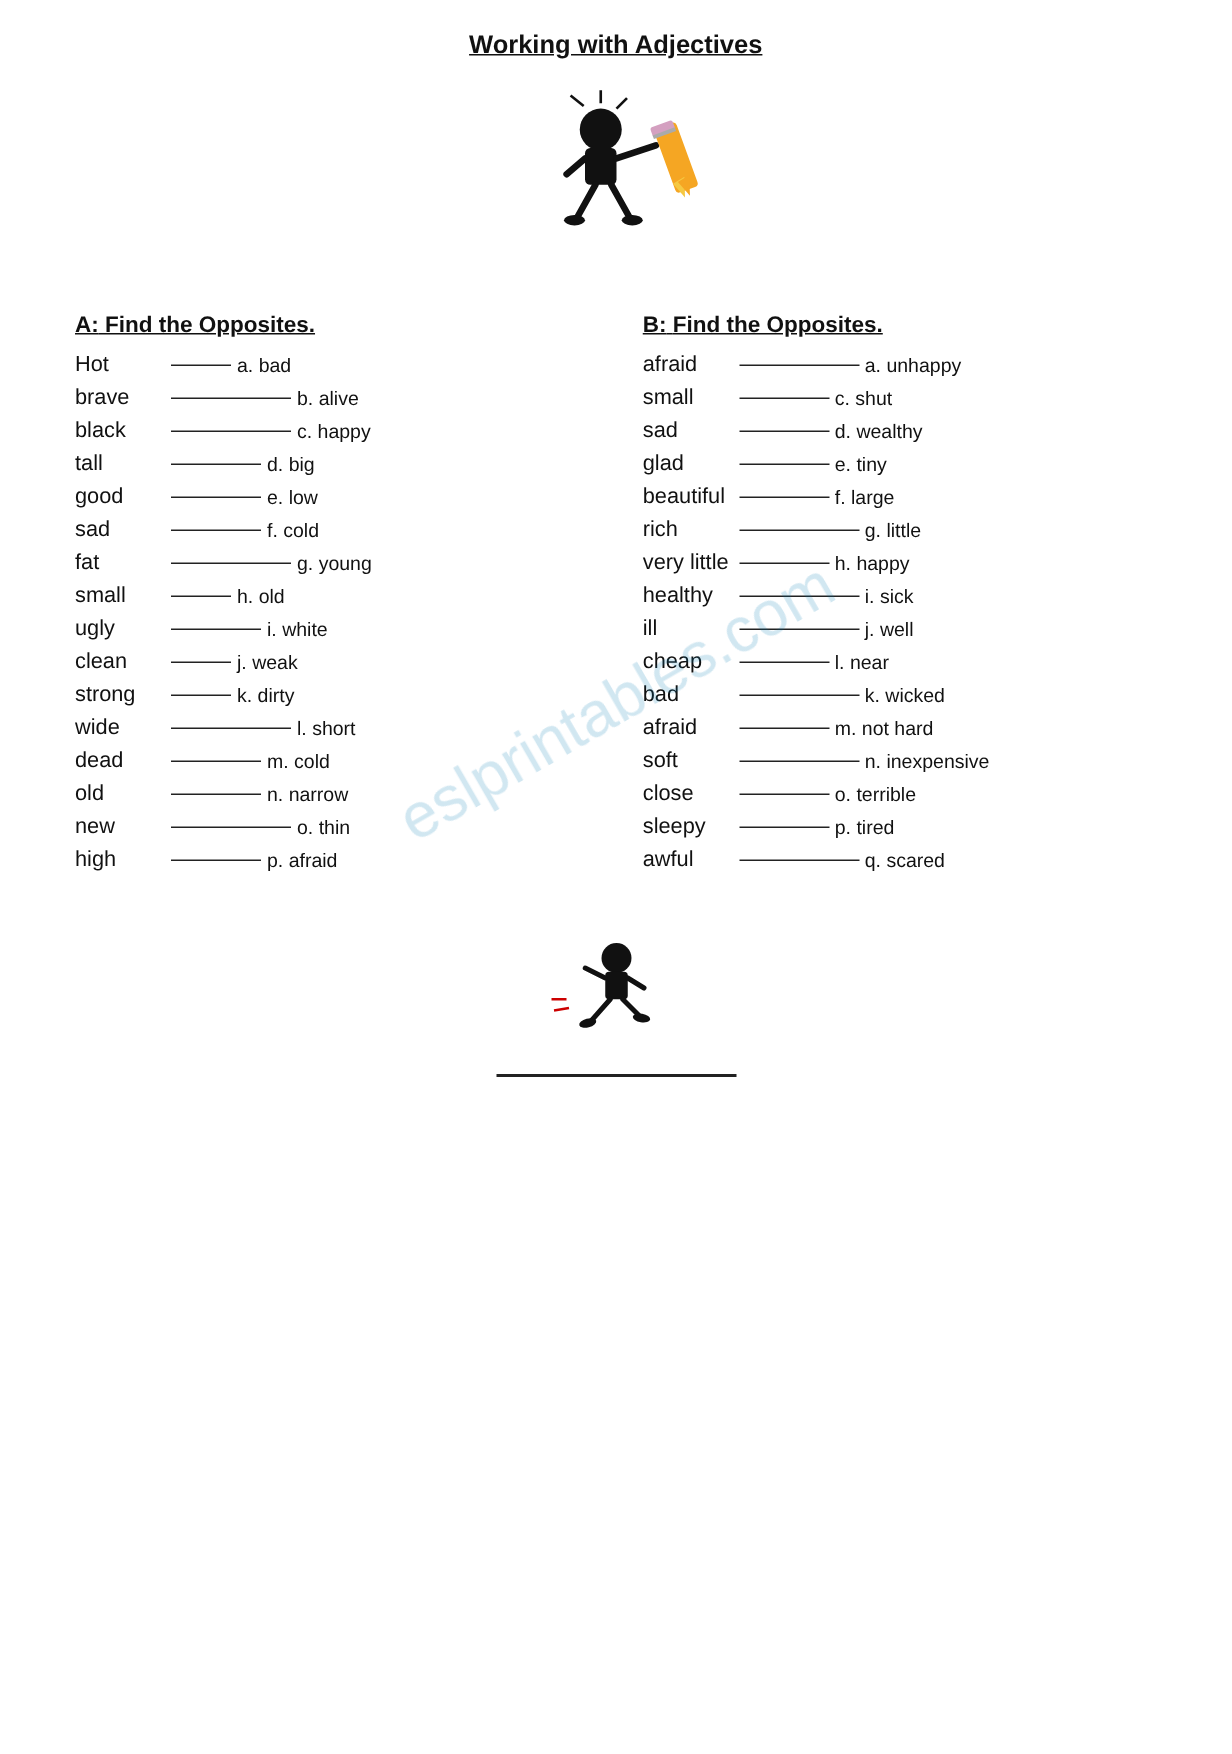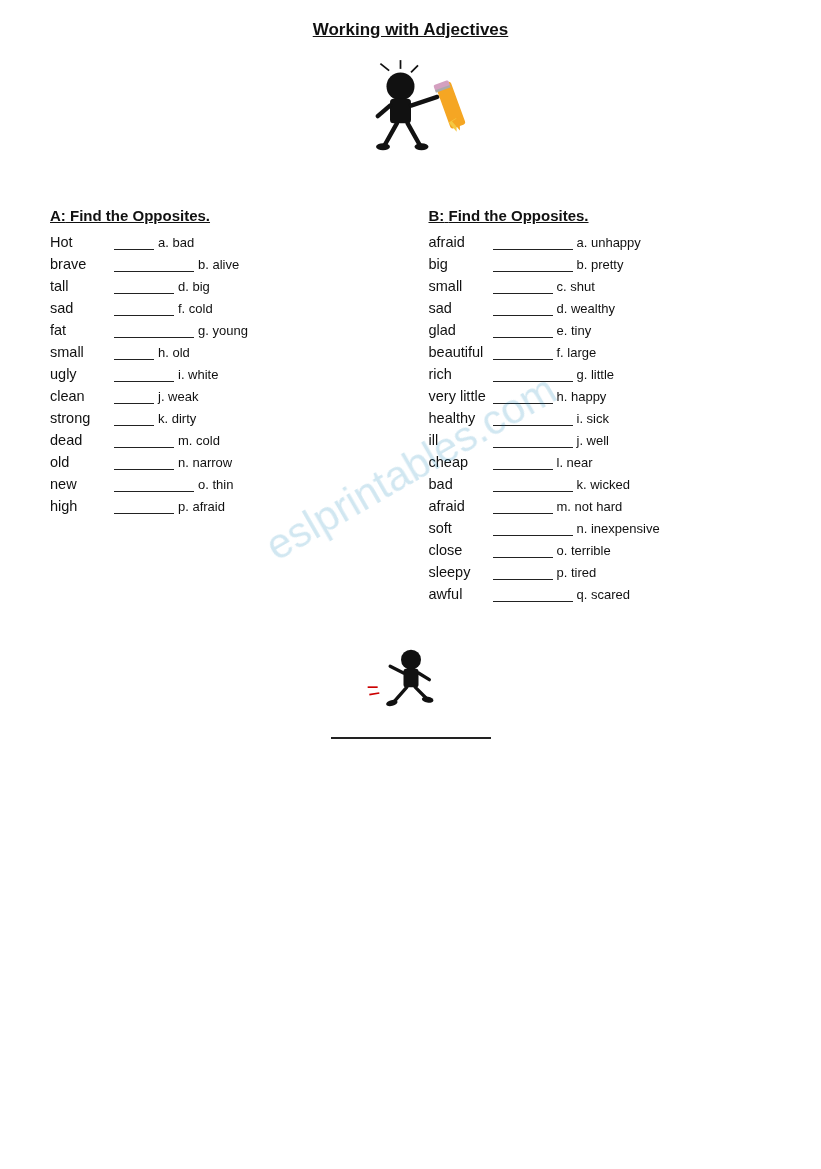--- a/index.html
+++ b/index.html
@@ -40,21 +40,21 @@
     }
     .section-title {
       font-family: Arial, sans-serif;
       font-size: 15px;
       font-weight: bold;
       text-decoration: underline;
       margin-bottom: 10px;
     }
     .exercise-row {
       display: flex;
-      align-items: flex-end;
+      align-items: center;
       margin-bottom: 6px;
       font-family: Arial, sans-serif;
       font-size: 14.5px;
     }
     .word {
       min-width: 60px;
       display: inline-block;
     }
     .blank {
       display: inline-block;
@@ -146,23 +146,33 @@
           <span class="word">Hot</span>
           <span class="blank blank-short"></span>
           <span class="answer">a. bad</span>
         </div>
         <div class="exercise-row">
           <span class="word">brave</span>
           <span class="blank blank-long"></span>
           <span class="answer">b. alive</span>
         </div>
         <div class="exercise-row">
+          <span class="word">black</span>
+          <span class="blank blank-long"></span>
+          <span class="answer">c. happy</span>
+        </div>
+        <div class="exercise-row">
           <span class="word">tall</span>
           <span class="blank"></span>
           <span class="answer">d. big</span>
+        </div>
+        <div class="exercise-row">
+          <span class="word">good</span>
+          <span class="blank"></span>
+          <span class="answer">e. low</span>
         </div>
         <div class="exercise-row">
           <span class="word">sad</span>
           <span class="blank"></span>
           <span class="answer">f. cold</span>
         </div>
         <div class="exercise-row">
           <span class="word">fat</span>
           <span class="blank blank-long"></span>
           <span class="answer">g. young</span>
@@ -179,20 +189,25 @@
         </div>
         <div class="exercise-row">
           <span class="word">clean</span>
           <span class="blank blank-short"></span>
           <span class="answer">j. weak</span>
         </div>
         <div class="exercise-row">
           <span class="word">strong</span>
           <span class="blank blank-short"></span>
           <span class="answer">k. dirty</span>
+        </div>
+        <div class="exercise-row">
+          <span class="word">wide</span>
+          <span class="blank blank-long"></span>
+          <span class="answer">l. short</span>
         </div>
         <div class="exercise-row">
           <span class="word">dead</span>
           <span class="blank"></span>
           <span class="answer">m. cold</span>
         </div>
         <div class="exercise-row">
           <span class="word">old</span>
           <span class="blank"></span>
           <span class="answer">n. narrow</span>
@@ -215,25 +230,20 @@
       <span>B:</span>
       <span>Find the Opposites.</span>
     </div>
     <div id="section-b-rows">
         <div class="exercise-row">
           <span class="word">afraid</span>
           <span class="blank blank-long"></span>
           <span class="answer">a. unhappy</span>
         </div>
         <div class="exercise-row">
-          <span class="word">big</span>
-          <span class="blank blank-long"></span>
-          <span class="answer">b. pretty</span>
-        </div>
-        <div class="exercise-row">
           <span class="word">small</span>
           <span class="blank"></span>
           <span class="answer">c. shut</span>
         </div>
         <div class="exercise-row">
           <span class="word">sad</span>
           <span class="blank"></span>
           <span class="answer">d. wealthy</span>
         </div>
         <div class="exercise-row">

